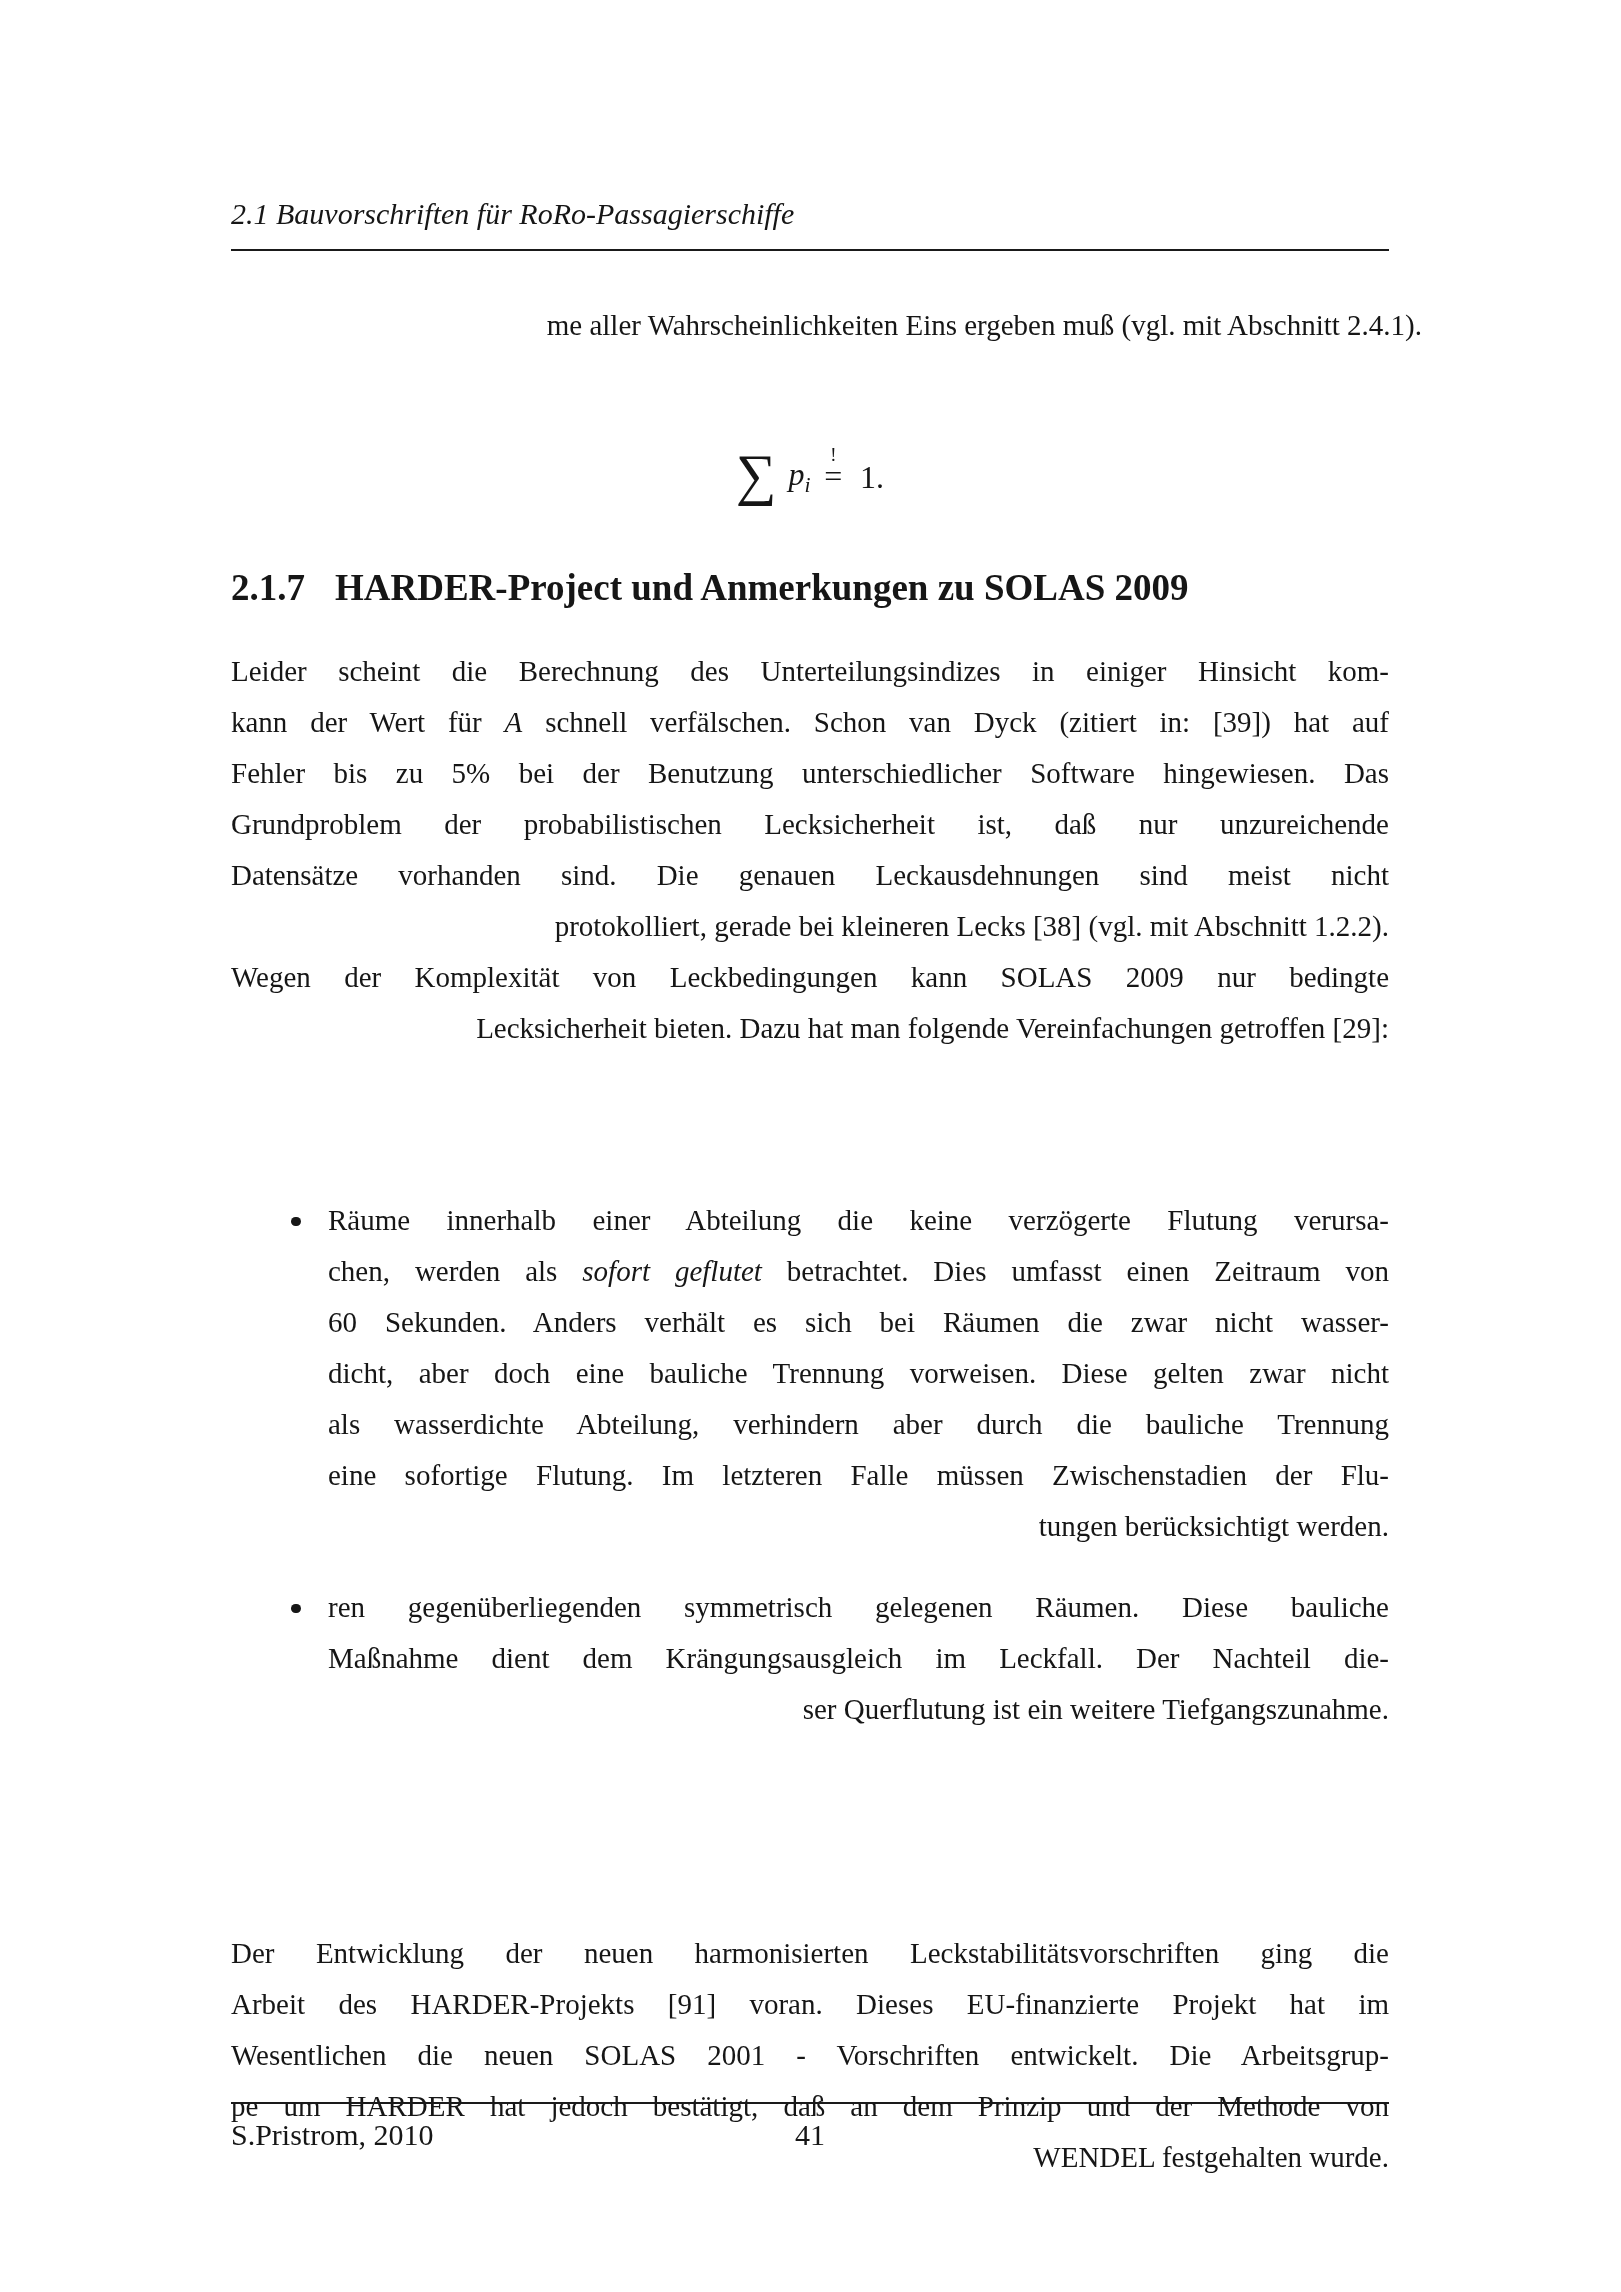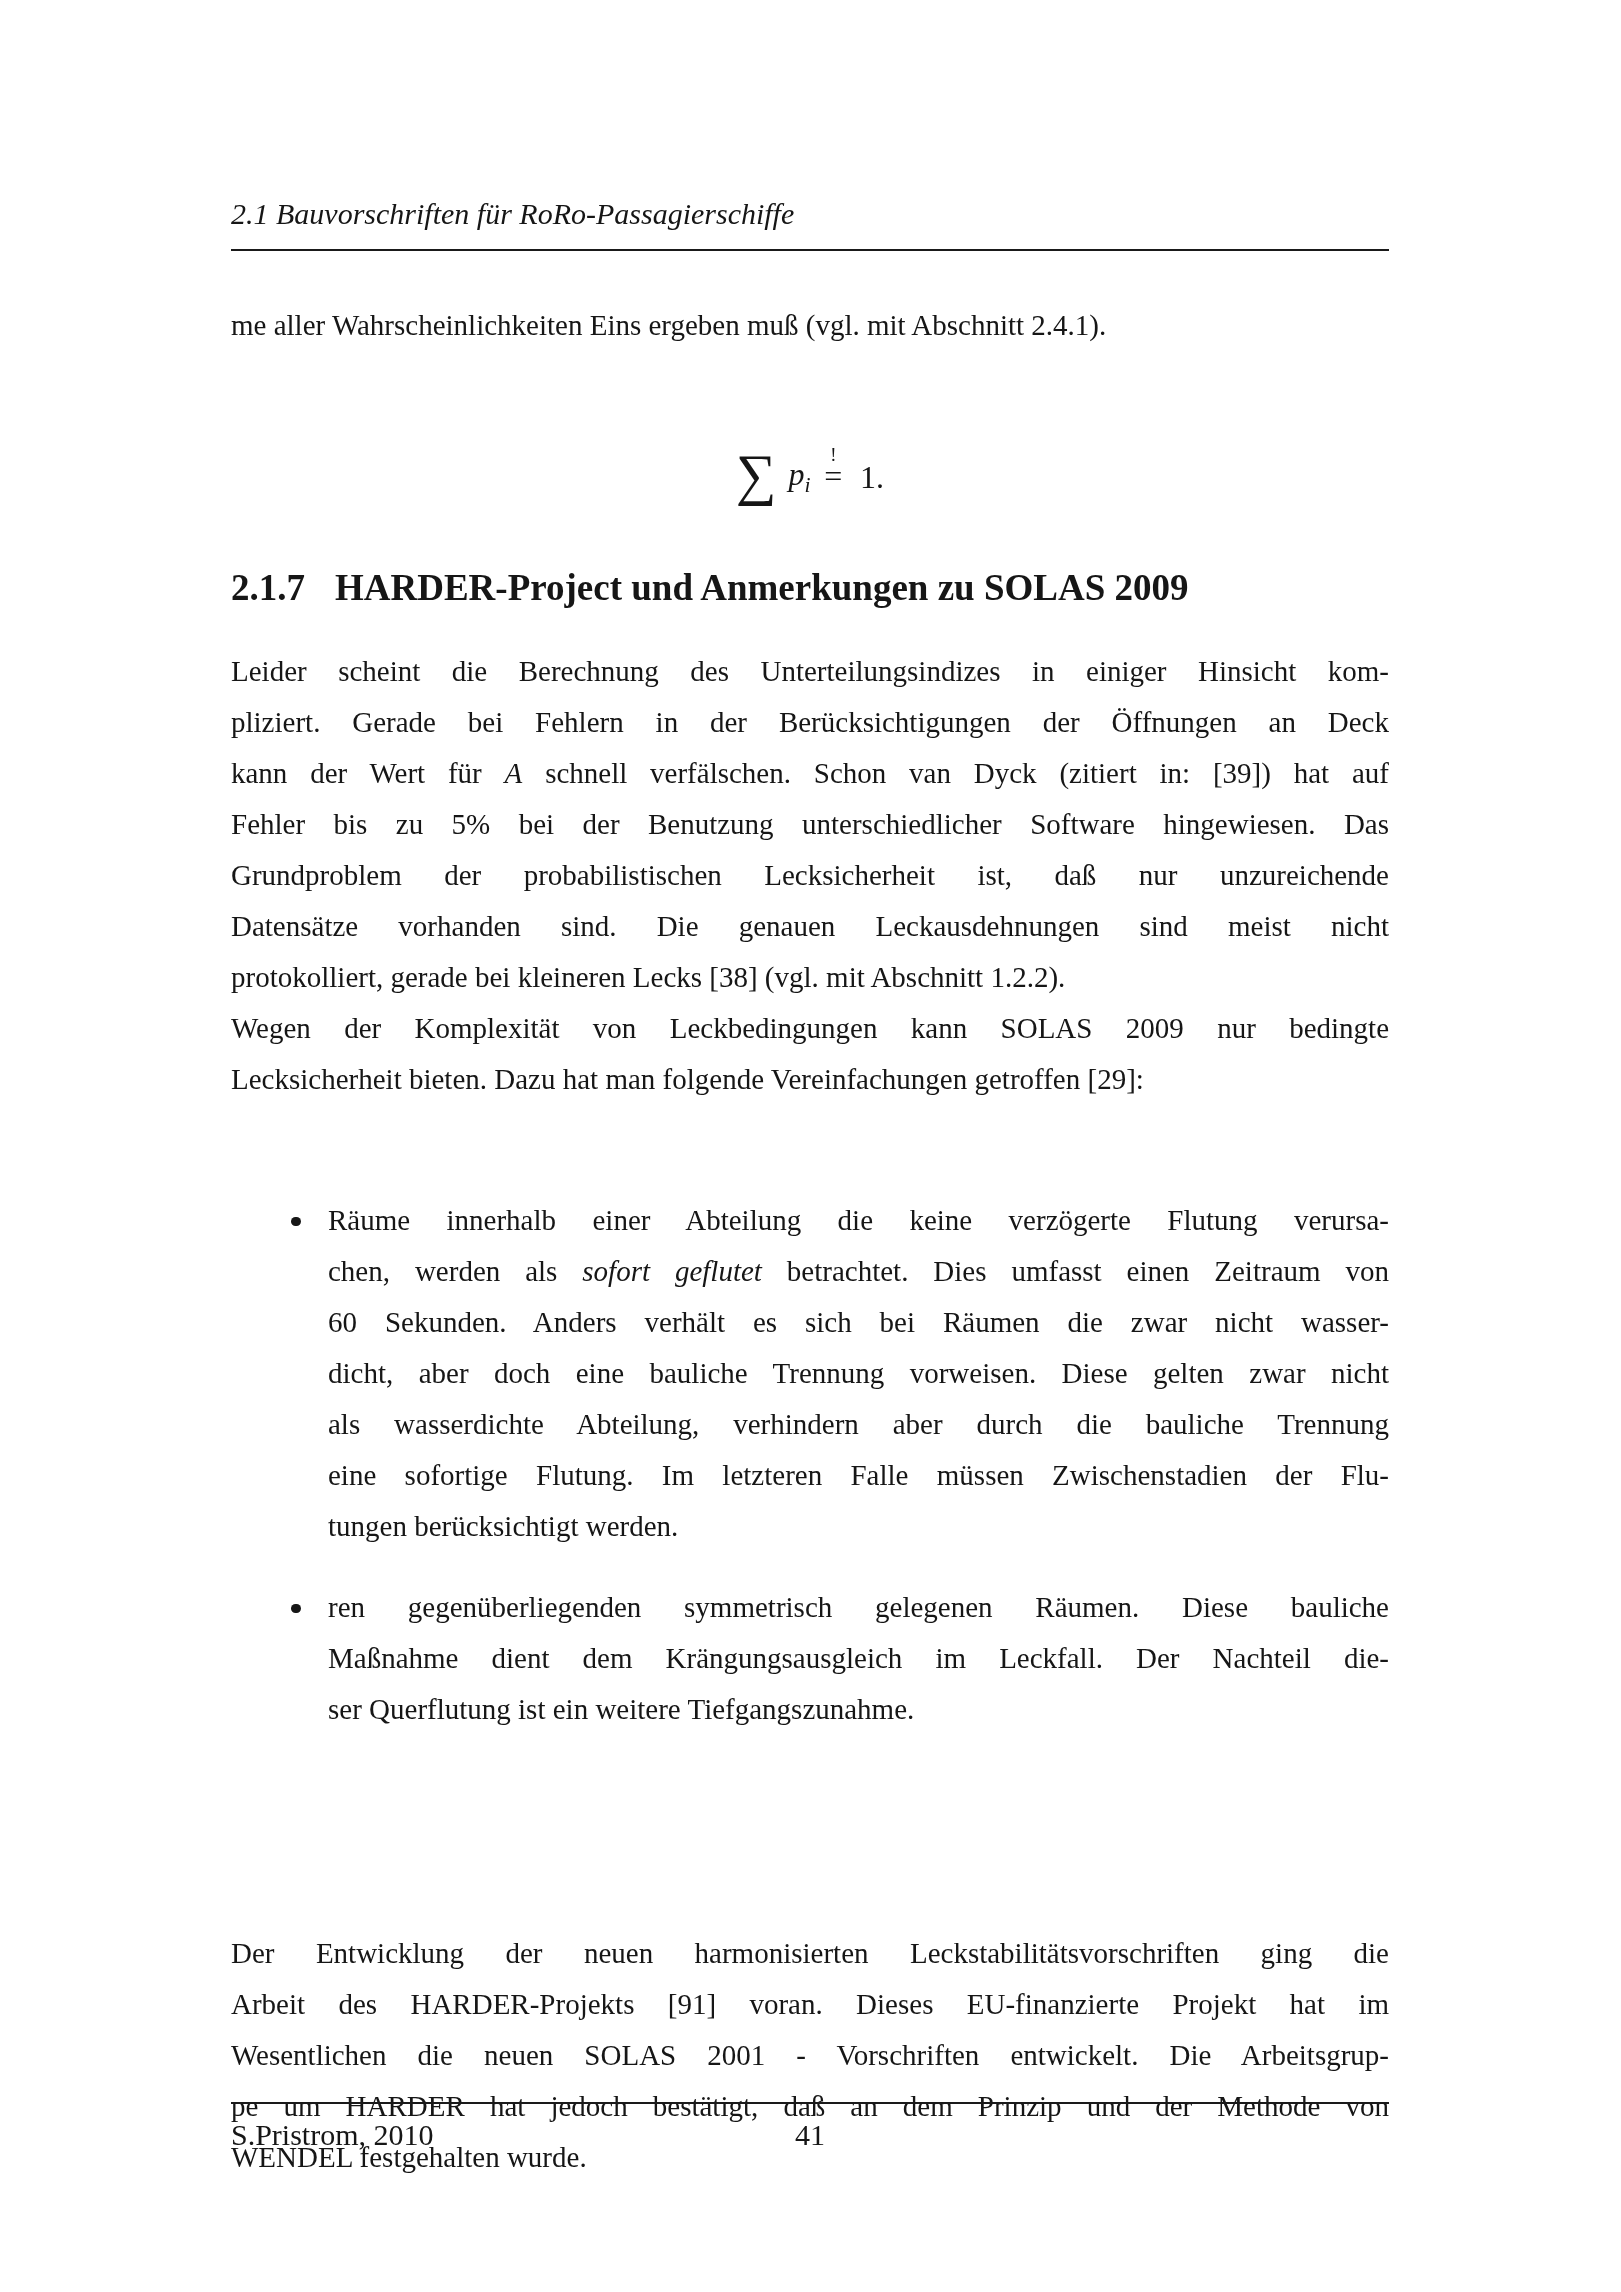--- a/index.html
+++ b/index.html
@@ -8,21 +8,21 @@
     width:1621px;height:2293px;
     background:#ffffff;
     font-family:"Liberation Serif","DejaVu Serif",serif;
     color:#161616;
     overflow:hidden;
   }
   .abs{position:absolute;}
   .tb{left:231px;width:1158px;}
   .ln{font-size:29px;line-height:51px;white-space:normal;}
   .j{text-align:justify;text-align-last:justify;}
-  .last{text-align:left;}
+  .last{text-align:right;margin-left:33px;}
   .it{font-style:italic;}
   .runhead{top:192px;font-size:30px;font-style:italic;line-height:43px;}
   .rule{height:2px;background:#1a1a1a;}
   .rule-top{top:249px;}
   .rule-bottom{top:2102px;}
   .intro{top:300px;}
   .formula{top:423px;height:108px;display:flex;align-items:center;justify-content:center;}
   .sum{font-size:57px;line-height:1;margin-right:11.8px;position:relative;top:-2.9px;}
   .pvar{font-size:32px;font-style:italic;}
   .subi{font-size:21.6px;font-style:italic;}
@@ -61,21 +61,20 @@
       </span>
     <span class="one">1.</span>
   </div>
 
   <div class="abs tb heading">
     <span class="num">2.1.7</span><span>HARDER-Project und Anmerkungen zu SOLAS 2009</span>
   </div>
 
   <div class="abs tb para1">
     <div class="ln j">Leider scheint die Berechnung des Unterteilungsindizes in einiger Hinsicht kom-</div>
-    <div class="ln j">pliziert. Gerade bei Fehlern in der Berücksichtigungen der Öffnungen an Deck</div>
     <div class="ln j"><span>kann der Wert für </span><span class="it">A</span><span> schnell verfälschen. Schon van Dyck (zitiert in: [39]) hat auf</span></div>
     <div class="ln j">Fehler bis zu 5% bei der Benutzung unterschiedlicher Software hingewiesen. Das</div>
     <div class="ln j">Grundproblem der probabilistischen Lecksicherheit ist, daß nur unzureichende</div>
     <div class="ln j">Datensätze vorhanden sind. Die genauen Leckausdehnungen sind meist nicht</div>
     <div class="ln last">protokolliert, gerade bei kleineren Lecks [38] (vgl. mit Abschnitt 1.2.2).</div>
     <div class="ln j">Wegen der Komplexität von Leckbedingungen kann SOLAS 2009 nur bedingte</div>
     <div class="ln last">Lecksicherheit bieten. Dazu hat man folgende Vereinfachungen getroffen [29]:</div>
   </div>
 
   <div class="abs tb item item1">

